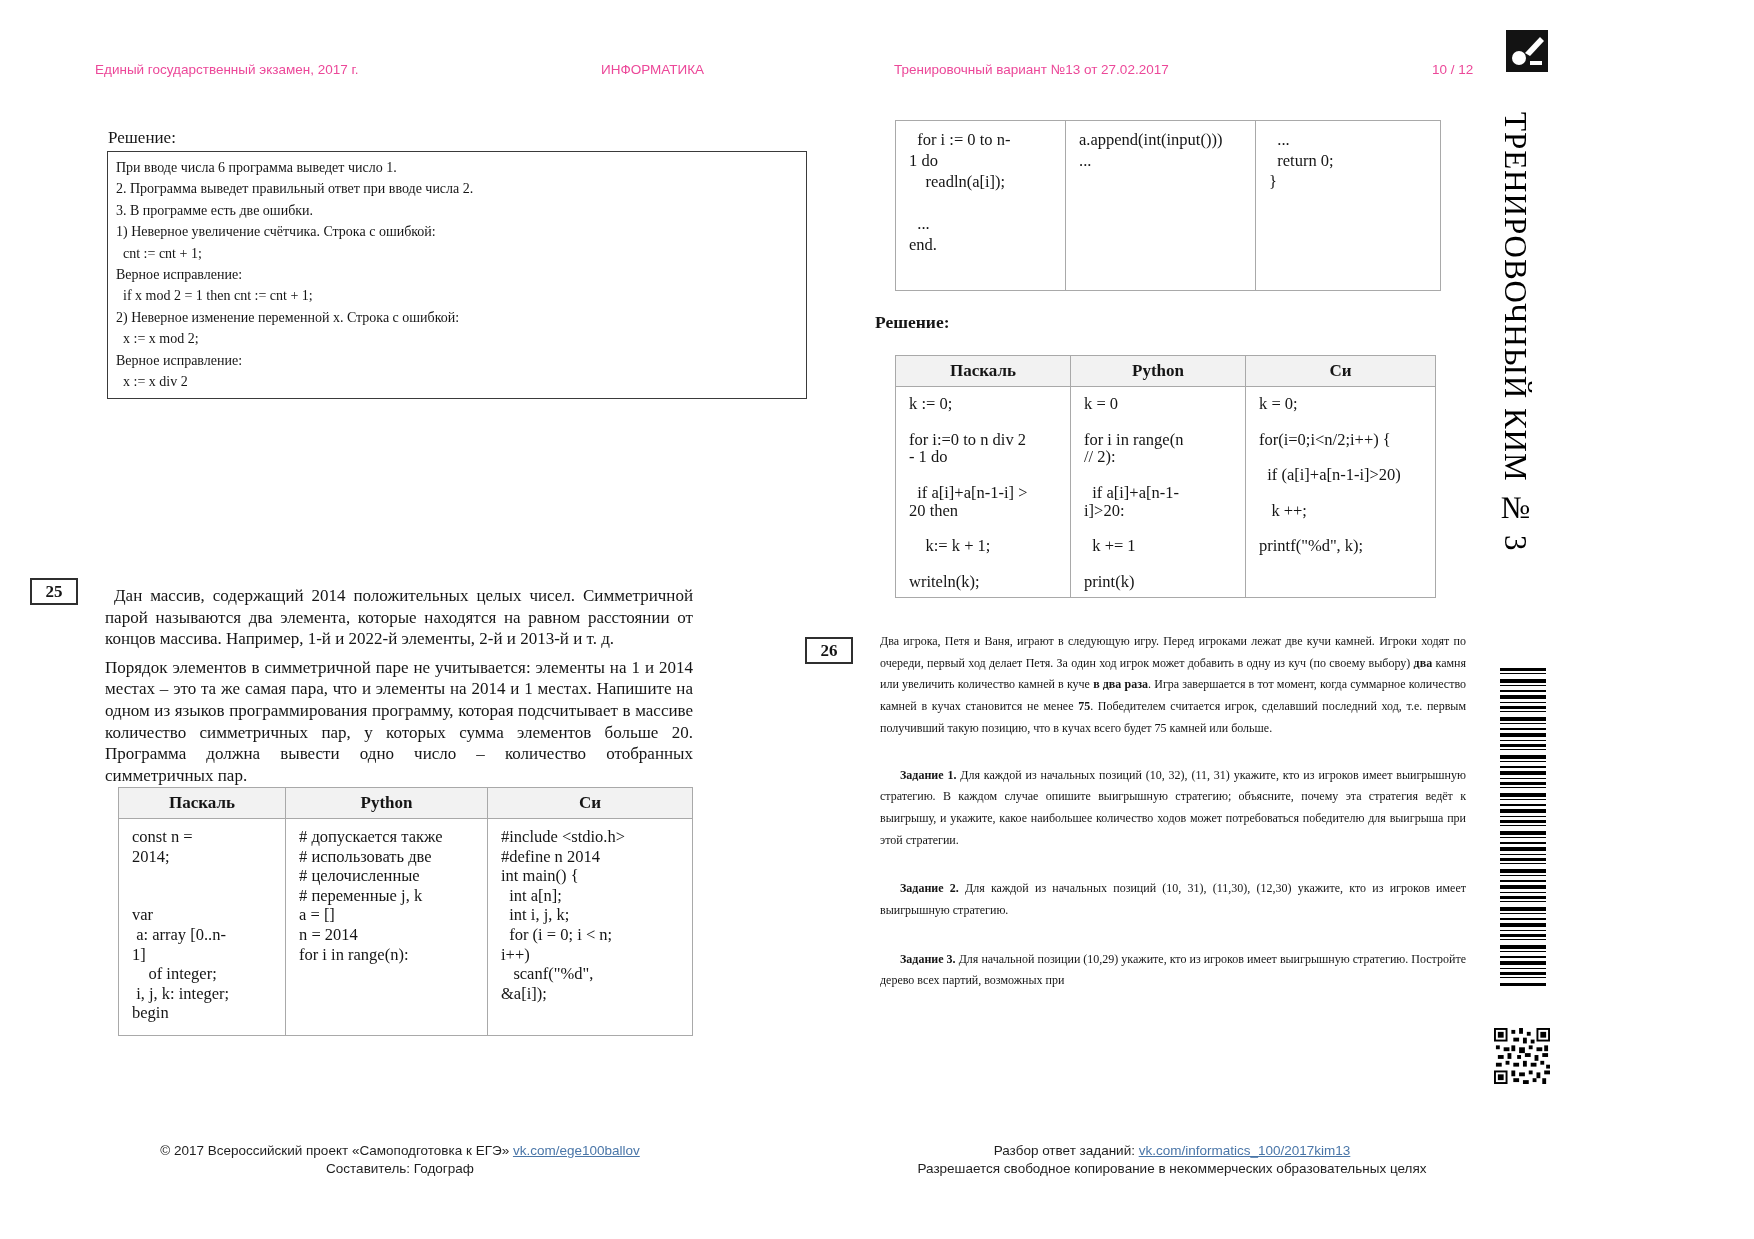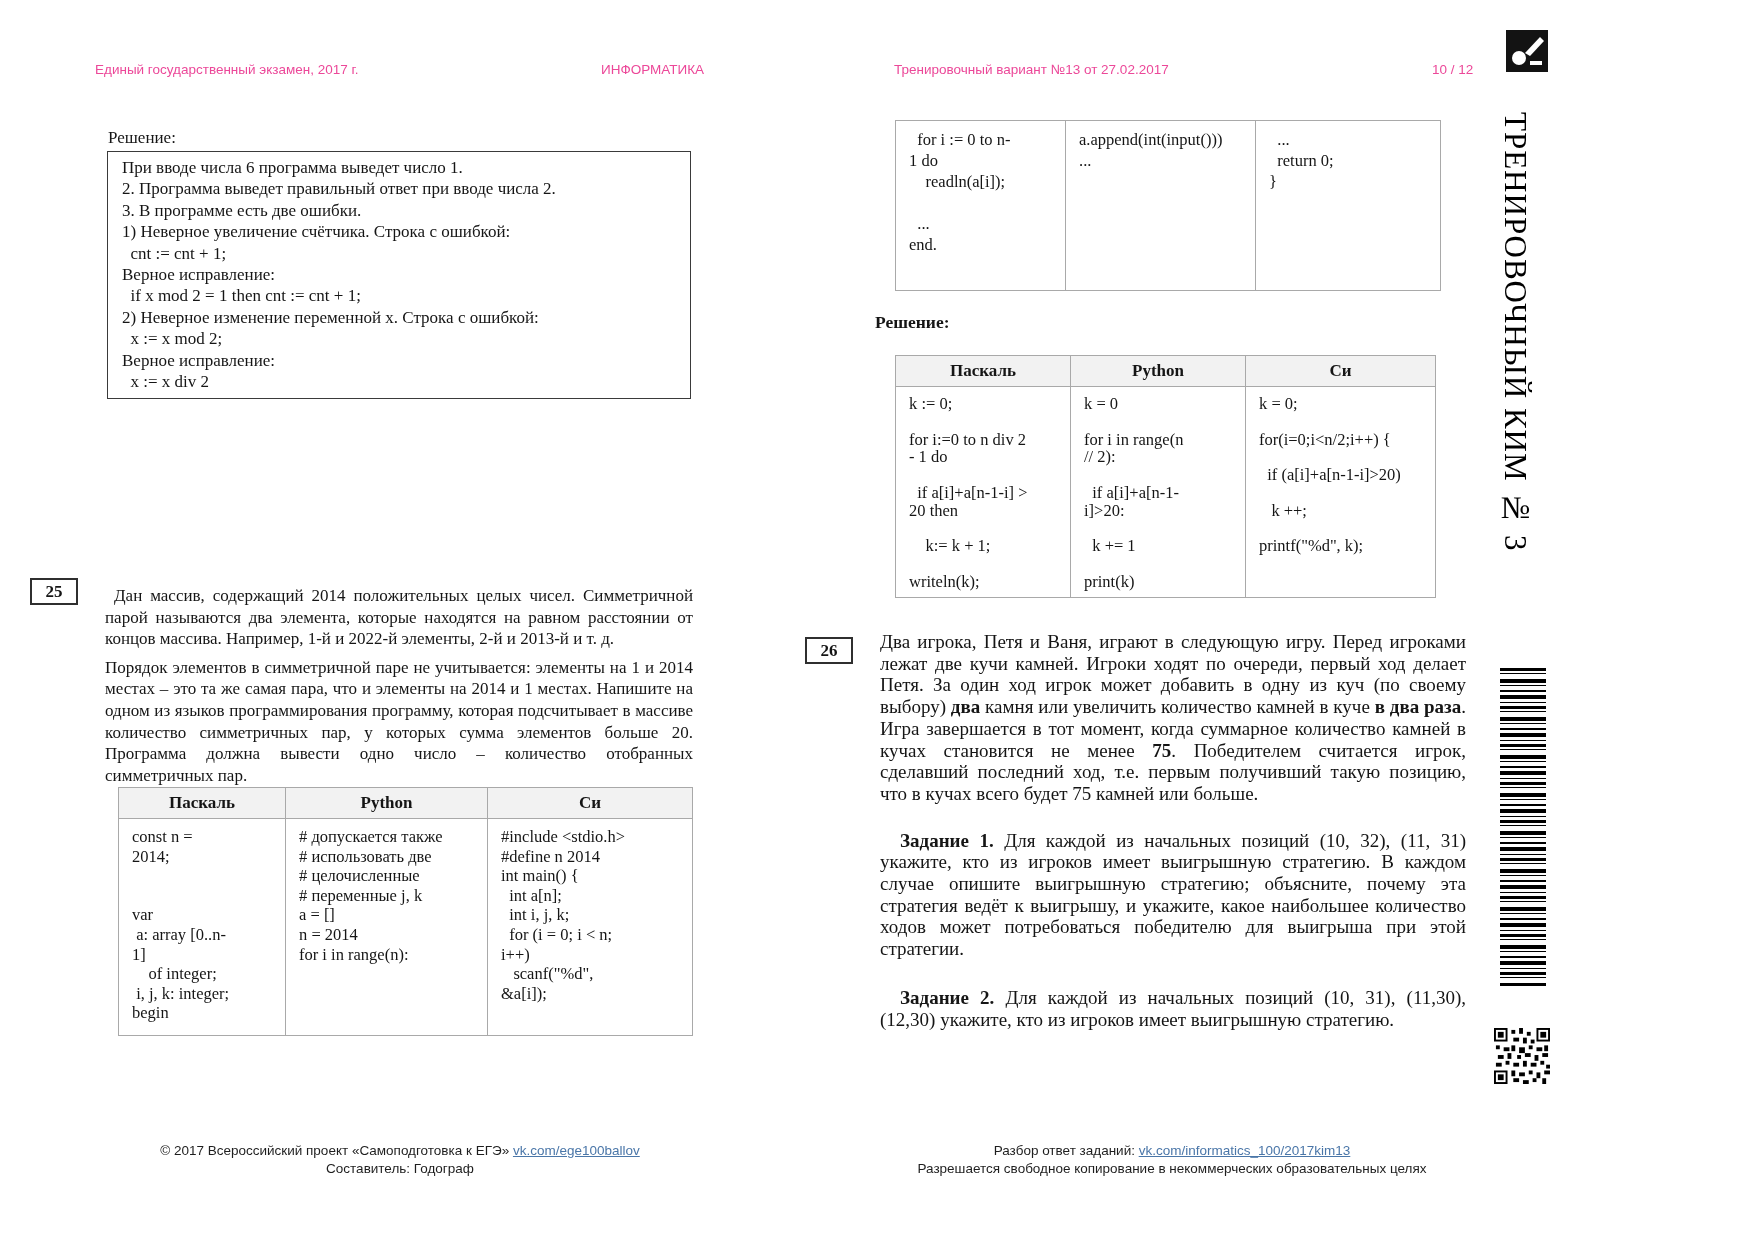--- a/index.html
+++ b/index.html
@@ -20,23 +20,23 @@
   .barcode { position:absolute; left:1500px; top:668px; width:46px; height:318px;
      background:repeating-linear-gradient(to bottom,
        #000 0px,#000 3px,#fff 3px,#fff 5px,#000 5px,#000 6px,#fff 6px,#fff 11px,
        #000 11px,#000 15px,#fff 15px,#fff 17px,#000 17px,#000 18px,#fff 18px,#fff 22px,
        #000 22px,#000 24px,#fff 24px,#fff 27px,#000 27px,#000 31px,#fff 31px,#fff 34px,
        #000 34px,#000 35px,#fff 35px,#fff 38px); }
   .qr { position:absolute; left:1494px; top:1028px; width:56px; height:56px; }
 
   
   .sol-label-1 { position:absolute; left:108px; top:128px; font-size:17px; }
-  .sol-box { position:absolute; left:107px; top:151px; width:584px; min-height:244px;
-             border:1px solid #3a3a3a; padding:5px 10px 6px 14px;
-             font-size:17px; line-height:21.4px; white-space:pre-wrap; }
+  .sol-box { position:absolute; left:107px; top:151px; width:700px; min-height:244px;
+             border:1px solid #3a3a3a; padding:5px 10px 6px 8px;
+             font-size:14px; line-height:21.4px; white-space:pre-wrap; }
 
   .tasknum { position:absolute; width:48px; height:27px; border:2px solid #2f2f2f;
              display:flex; align-items:center; justify-content:center;
              font-weight:bold; font-size:17px; background:#fff; }
   .tasknum-25 { left:30px; top:578px; }
   .tasknum-26 { left:805px; top:637px; }
 
   .t25-text { position:absolute; left:105px; top:585px; width:588px; font-size:17px; line-height:21.6px; }
   .j { text-align:justify; }
   .ind { text-indent:20px; }
@@ -59,21 +59,21 @@
   .tbl-cont .code { line-height:21px; }
 
   .sol-label-2 { position:absolute; left:875px; top:312px; font-size:17.5px; font-weight:bold; }
 
   .tbl-sol { left:895px; top:355px; width:540px; }
   .tbl-sol col.c1{width:175px} .tbl-sol col.c2{width:175px} .tbl-sol col.c3{width:190px}
   .tbl-sol td { height:200px; }
   .tbl-sol .code { line-height:17.8px; font-size:16.5px; }
 
   
-  .t26-text { position:absolute; left:880px; top:631px; width:586px; font-size:19px; line-height:21.7px; }
+  .t26-text { position:absolute; left:880px; top:631px; width:586px; font-size:12px; line-height:21.7px; }
   .t26-text p { margin-bottom:0; }
   .t26-gap { height:25px; }
   .t26-gap2 { height:27px; }
 
   
   .footer { position:absolute; font-family:"Liberation Sans", sans-serif; font-size:13.5px;
             text-align:center; color:#1e1e1e; line-height:18px; }
   .footer-left  { left:150px; top:1142px; width:500px; }
   .footer-right { left:878px; top:1142px; width:588px; }
   .lnk { color:#4a76a8; text-decoration:underline; cursor:pointer; }
@@ -308,20 +308,21 @@
   <div class="tasknum tasknum-26">
     <span>26</span>
   </div>
   <div class="t26-text">
     <p class="j"><span>Два игрока, Петя и Ваня, играют в следующую игру. Перед игроками лежат две кучи камней. Игроки ходят по очереди, первый ход делает Петя. За один ход игрок может добавить в одну из куч (по своему выбору) </span><b>два</b><span> камня или увеличить количество камней в куче </span><b>в два раза</b><span>. Игра завершается в тот момент, когда суммарное количество камней в кучах становится не менее </span><b>75</b><span>. Победителем считается игрок, сделавший последний ход, т.е. первым получивший такую позицию, что в кучах всего будет 75 камней или больше.</span></p>
     <div class="t26-gap"></div>
     <p class="j ind"><b>Задание 1.</b><span> Для каждой из начальных позиций (10, 32), (11, 31) укажите, кто из игроков имеет выигрышную стратегию. В каждом случае опишите выигрышную стратегию; объясните, почему эта стратегия ведёт к выигрышу, и укажите, какое наибольшее количество ходов может потребоваться победителю для выигрыша при этой стратегии.</span></p>
     <div class="t26-gap2"></div>
     <p class="j ind"><b>Задание 2.</b><span> Для каждой из начальных позиций (10, 31), (11,30), (12,30) укажите, кто из игроков имеет выигрышную стратегию.</span></p>
     <div class="t26-gap2"></div>
+    <p class="j ind"><b>Задание 3.</b><span> Для начальной позиции (10,29) укажите, кто из игроков имеет выигрышную стратегию. Постройте дерево всех партий, возможных при</span></p>
   </div>
 
   <div class="footer footer-left">
     <span>© 2017 Всероссийский проект «Самоподготовка к ЕГЭ» </span><a class="lnk">vk.com/ege100ballov</a><br>
     <span>Составитель: Годограф</span>
   </div>
   <div class="footer footer-right">
     <span>Разбор ответ заданий: </span><a class="lnk">vk.com/informatics_100/2017kim13</a><br>
     <span>Разрешается свободное копирование в некоммерческих образовательных целях</span>
   </div>

